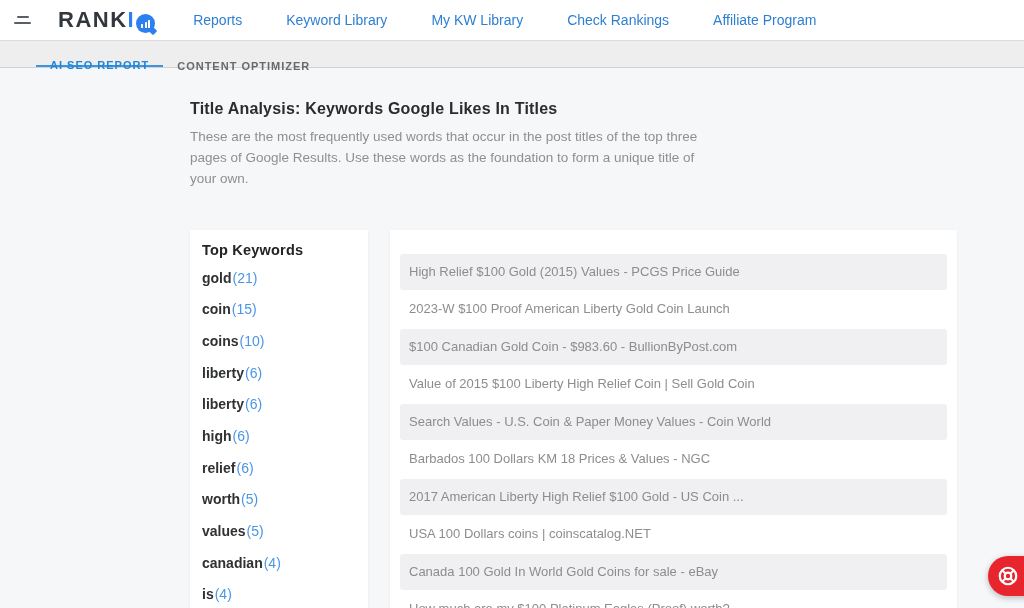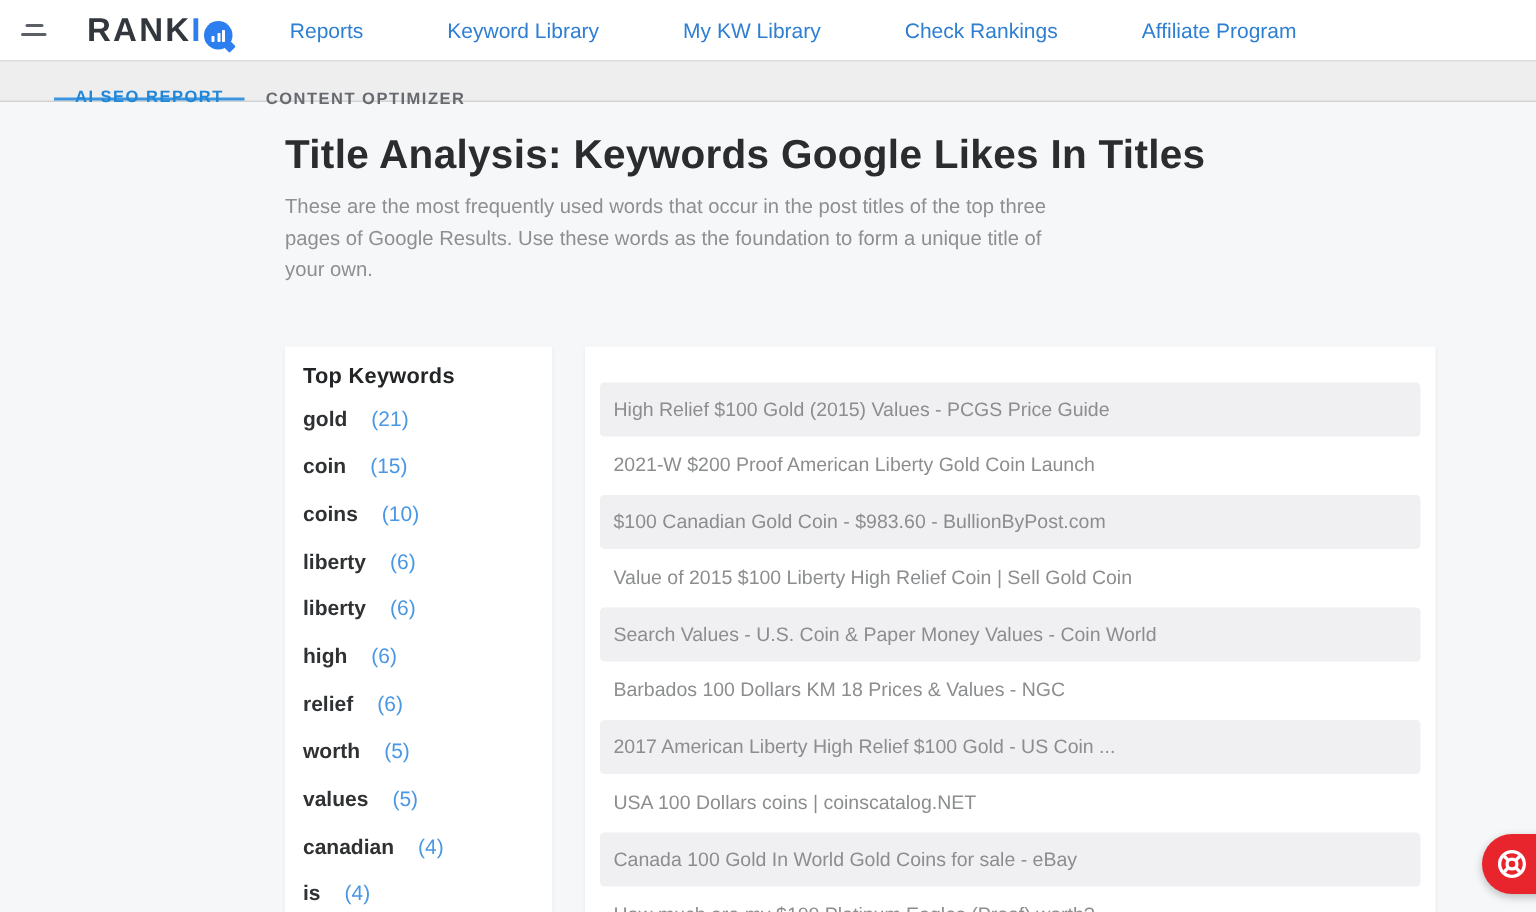--- a/index.html
+++ b/index.html
@@ -42,21 +42,21 @@
   }
   .logo-q i { display: block; width: 2px; background: #ffffff; border-radius: 0.5px; }
   .logo-q i:nth-child(1) { height: 4px; }
   .logo-q i:nth-child(2) { height: 6px; }
   .logo-q i:nth-child(3) { height: 8px; }
   .logo-q::after {
     content: ""; position: absolute; right: -1px; bottom: -1px;
     width: 6px; height: 6px; background: #2d7ff0;
     border-radius: 1px; transform: rotate(45deg);
   }
-  .nav-links { display: flex; gap: 56px; text-align: center; }
+  .nav-links { display: flex; gap: 44px; text-align: center; }
   .nav-links a {
     color: #2e7fd2; text-decoration: none; font-size: 14px; cursor: pointer;
   }
 
   
   .tabbar {
     height: 28px;
     background: #eeeeee;
     border-top: 1px solid #dcdcdc;
     border-bottom: 1px solid #d2d2d2;
@@ -71,41 +71,42 @@
     padding: 0 14px; cursor: pointer; margin-top: 23px;
   }
   .tab.active {
     color: #2086d8;
     border-bottom: 2px solid #3b95e0;
   }
 
   
   .main { padding: 20px 0 0 190px; }
   .page-title {
-    font-size: 27px; font-weight: 700; color: #2a2c2e;
+    font-size: 16px; font-weight: 700; color: #2a2c2e;
     letter-spacing: 0.2px;
+    margin-top: 12px;
   }
   .page-subtitle {
     margin-top: 9px;
     font-size: 13.5px; line-height: 1.55; color: #8d8f91;
     max-width: 520px;
   }
 
   .content { display: flex; gap: 22px; margin-top: 40px; align-items: flex-start; }
 
   .card {
     background: #ffffff;
     box-shadow: 0 1px 3px rgba(0,0,0,0.06);
   }
   .kw-card { width: 178px; min-height: 420px; padding: 12px 12px 16px 12px; }
   .kw-heading, .titles-heading {
     font-size: 14.5px; font-weight: 700; color: #222426; letter-spacing: 0.2px;
   }
   .kw-list { list-style: none; margin-top: 4px; }
-  .kw-item { height: 31.7px; display: flex; align-items: center; gap: 16px; }
+  .kw-item { height: 31.7px; display: flex; align-items: center; gap: 1px; }
   .kw-word { font-size: 14px; font-weight: 700; color: #2f3133; }
   .kw-count { font-size: 14px; color: #4a97e4; }
 
   .titles-card { width: 567px; min-height: 420px; padding: 12px 10px 14px 10px; }
   .titles-list { list-style: none; margin-top: 12px; }
   .title-row {
     height: 36px; line-height: 36px;
     margin-bottom: 1.5px;
     padding-left: 9px;
     font-size: 13px; color: #8b8d8f;
@@ -211,21 +212,21 @@
             <span class="kw-word">is</span>
             <span class="kw-count">(4)</span>
           </li>
         <li class="kw-item"></li>
       </ul>
     </aside>
 
     <section class="card titles-card">
       <ul class="titles-list">
         <li class="title-row">High Relief $100 Gold (2015) Values - PCGS Price Guide</li>
-        <li class="title-row">2021-W $200 Proof American Liberty Gold Coin Launch</li>
+        <li class="title-row">2023-W $100 Proof American Liberty Gold Coin Launch</li>
         <li class="title-row">$100 Canadian Gold Coin - $983.60 - BullionByPost.com</li>
         <li class="title-row">Value of 2015 $100 Liberty High Relief Coin | Sell Gold Coin</li>
         <li class="title-row">Search Values - U.S. Coin &amp; Paper Money Values - Coin World</li>
         <li class="title-row">Barbados 100 Dollars KM 18 Prices &amp; Values - NGC</li>
         <li class="title-row">2017 American Liberty High Relief $100 Gold - US Coin ...</li>
         <li class="title-row">USA 100 Dollars coins | coinscatalog.NET</li>
         <li class="title-row">Canada 100 Gold In World Gold Coins for sale - eBay</li>
         <li class="title-row">How much are my $100 Platinum Eagles (Proof) worth?</li>
       </ul>
     </section>

